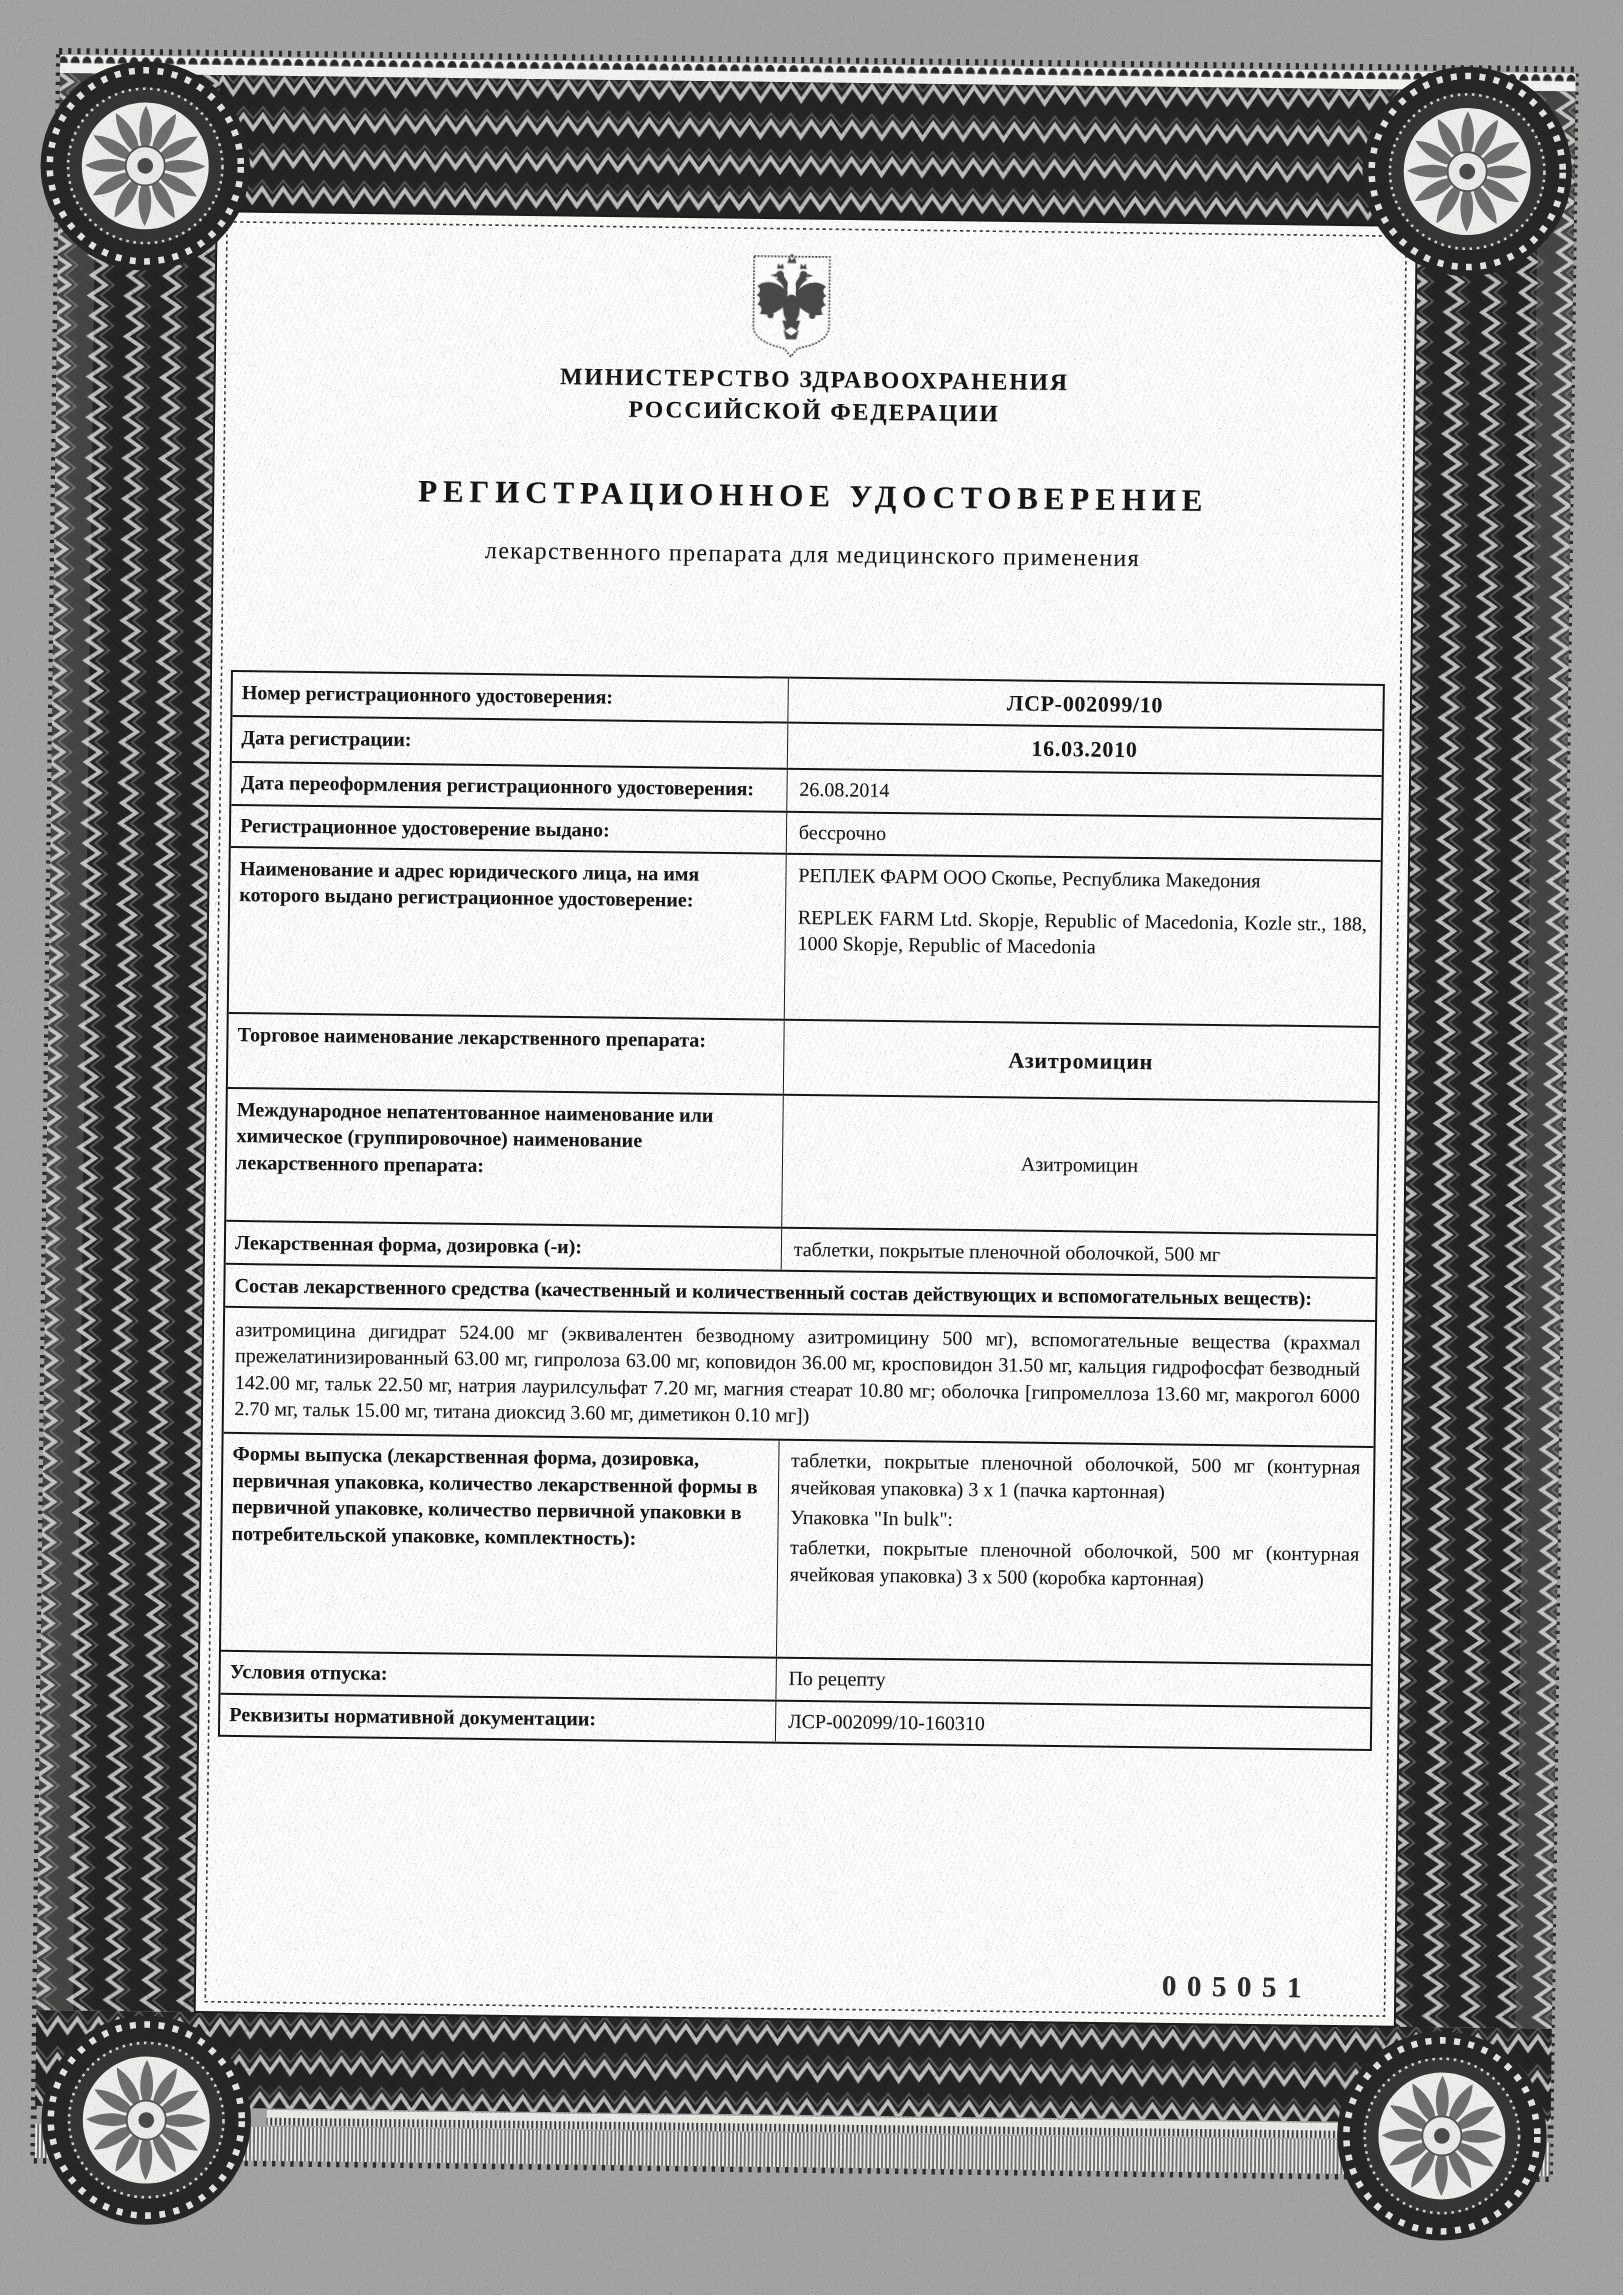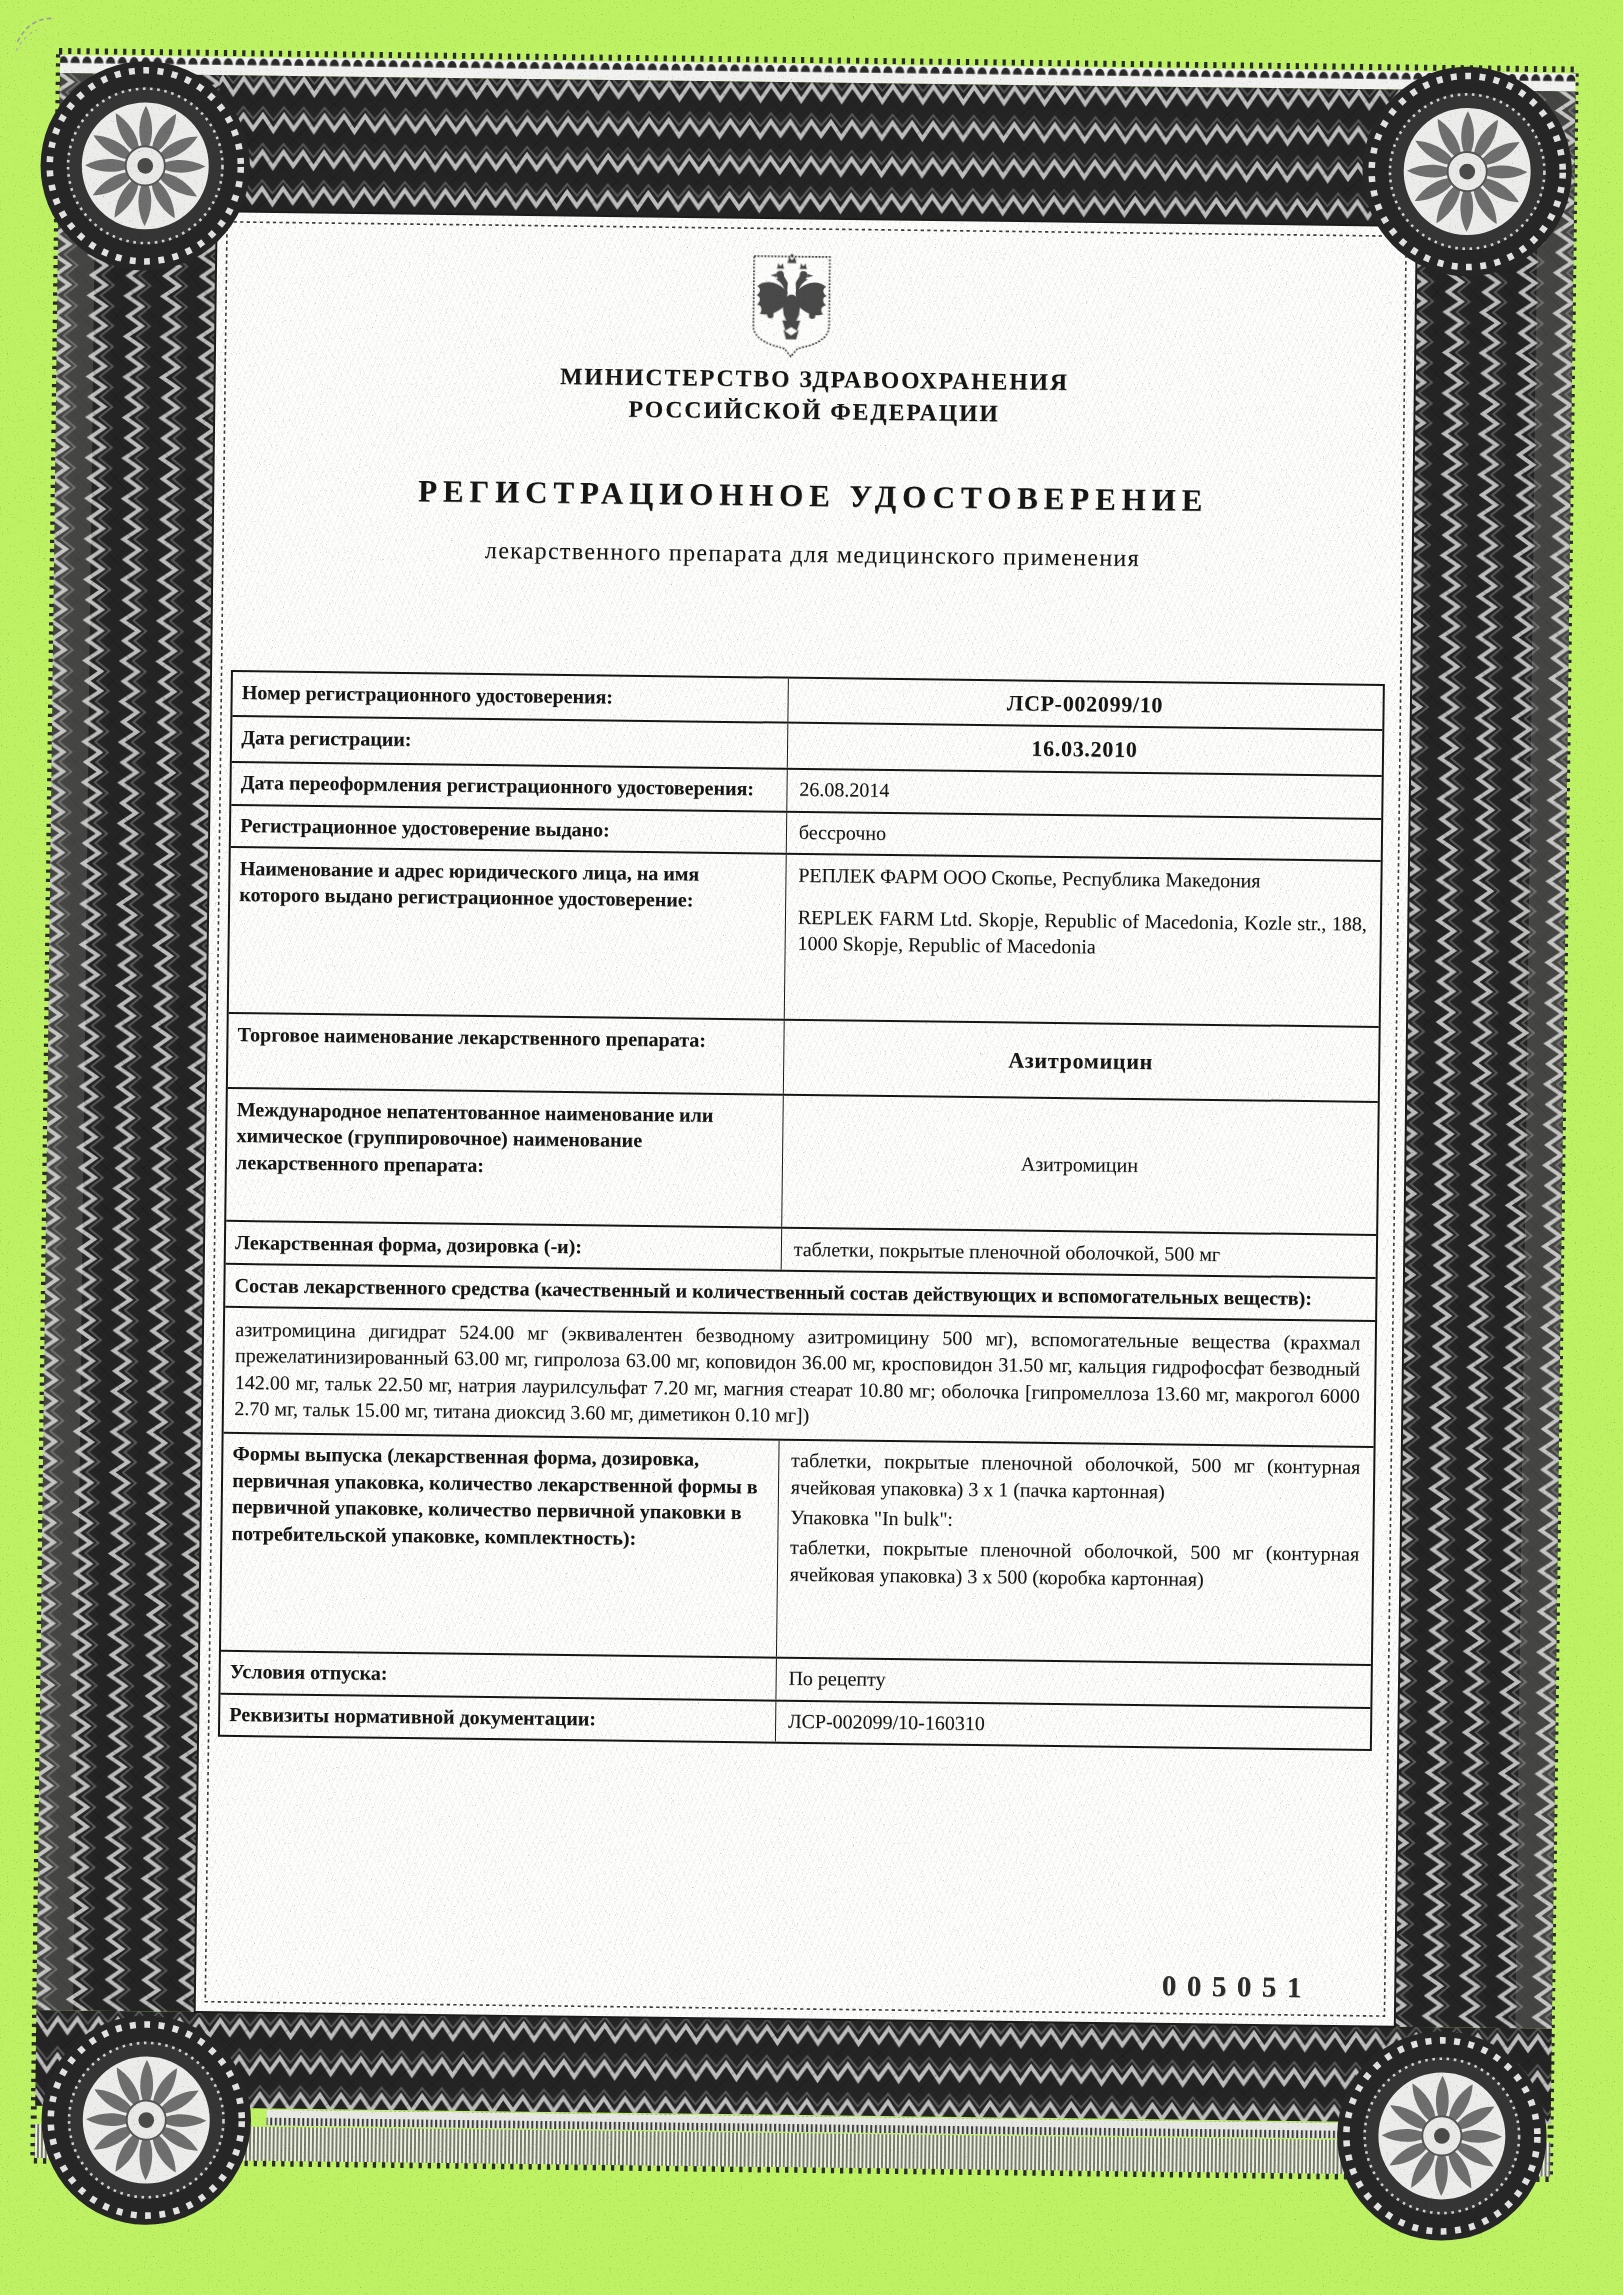--- a/index.html
+++ b/index.html
@@ -1,16 +1,16 @@
 <!DOCTYPE html>
 <html style="font-size:10.5px"><head>
 <meta charset="utf-8">
 <style>
   html,body{margin:0;padding:0;background:#ffffff;}
-  .page{position:relative;width:1623px;height:2295px;background:#bef264;overflow:hidden;
+  .page{position:relative;width:1623px;height:2295px;background:#a3a3a3;overflow:hidden;
         font-family:"Liberation Serif","DejaVu Serif",serif;color:#161616;}
   .tilt{position:absolute;left:0;top:0;width:1623px;height:2295px;
         transform:rotate(0.7deg);transform-origin:812px 916px;}
   .frame-svg{position:absolute;left:0;top:0;}
   .content{position:absolute;left:0;top:0;width:1623px;height:2295px;}
   .content::before{content:"";position:absolute;left:196px;top:209px;width:1224px;height:1826px;
         background:repeating-linear-gradient(112deg,rgba(40,40,40,0.05) 0 0.7px,transparent 0.7px 5.2px),
                    repeating-linear-gradient(64deg,rgba(40,40,40,0.035) 0 0.7px,transparent 0.7px 7.2px);
         pointer-events:none;}
   .emblem{position:absolute;left:738px;top:253px;}

